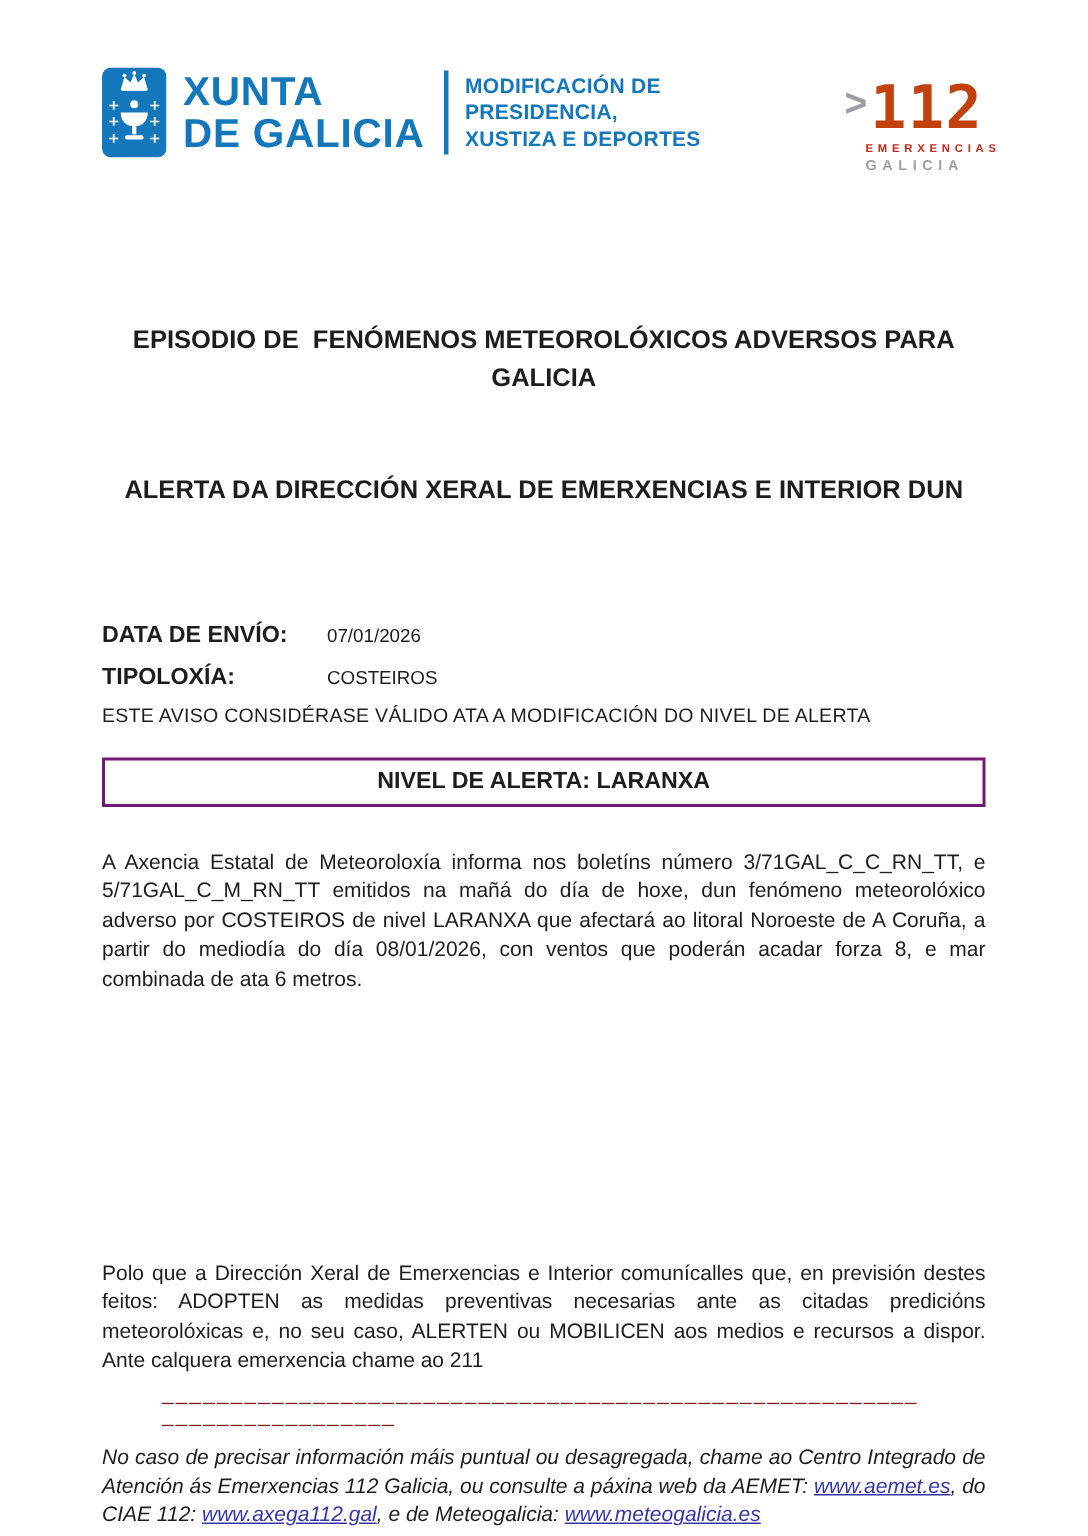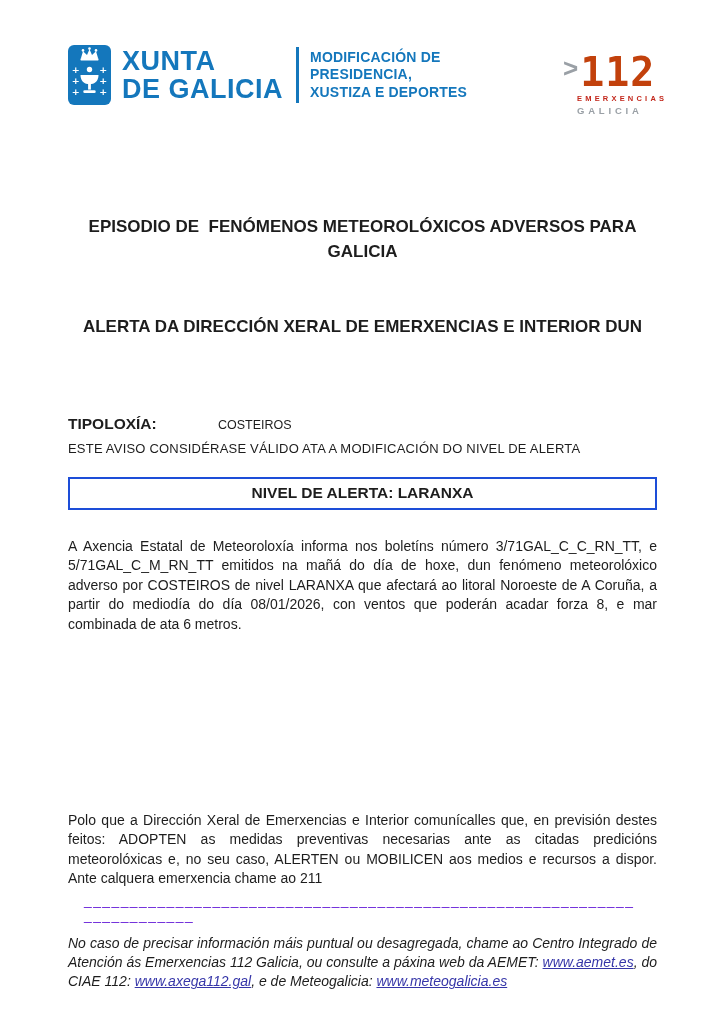--- a/index.html
+++ b/index.html
@@ -45,36 +45,36 @@
   }
   
   .meta{margin:24px 68px 0;}
   .meta-row{display:flex;align-items:baseline;margin-bottom:7px;}
   .meta-label{font-weight:bold;font-size:15.5px;width:150px;flex:0 0 auto;line-height:21px;}
   .meta-value{font-size:12.5px;}
   .validity{margin:6px 68px 0;font-size:13px;letter-spacing:.2px;}
   
   .alert-box{
     margin:21px 68px 0;
-    border:2px solid #1d4ed8;
+    border:2px solid #701a75;
     padding:5px 0 6px;
     text-align:center;font-weight:bold;font-size:15.5px;
   }
   
   .para{
     margin:27px 68px 0;
     font-size:14px;line-height:19.4px;
     text-align:justify;
     white-space:pre-wrap;
   }
   .spacer{height:150px;}
   .sep{
-    margin:4px 84px 0;
+    margin:4px 108px 0;
     font-size:13.8px;line-height:15.5px;letter-spacing:1.5px;
-    word-break:break-all;color:#6d28d9;
+    word-break:break-all;color:#7f1d1d;
   }
   .para.contact{margin-top:10px;font-style:italic;}
   a.doclink{color:#3535A8;text-decoration:underline;cursor:pointer;}
 </style>
 </head>
 <body>
 
 <div class="page">
 
   <div class="hdr">
@@ -121,20 +121,24 @@
     </div>
   </div>
 
   <div class="title">
     <div>EPISODIO DE  FENÓMENOS METEOROLÓXICOS ADVERSOS PARA GALICIA</div>
     <div>ALERTA DA DIRECCIÓN XERAL DE EMERXENCIAS E INTERIOR DUN</div>
   </div>
 
   <div class="meta">
     <div class="meta-row">
+      <span class="meta-label">DATA DE ENVÍO:</span>
+      <span class="meta-value">07/01/2026</span>
+    </div>
+    <div class="meta-row">
       <span class="meta-label">TIPOLOXÍA:</span>
       <span class="meta-value">COSTEIROS</span>
     </div>
   </div>
   <div class="validity">ESTE AVISO CONSIDÉRASE VÁLIDO ATA A MODIFICACIÓN DO NIVEL DE ALERTA</div>
 
   <div class="alert-box">NIVEL DE ALERTA: LARANXA</div>
 
   <div class="para">A Axencia Estatal de Meteoroloxía informa nos boletíns número 3/71GAL_C_C_RN_TT, e 5/71GAL_C_M_RN_TT emitidos na mañá do día de hoxe, dun fenómeno meteorolóxico adverso por COSTEIROS de nivel LARANXA que afectará ao litoral Noroeste de A Coruña, a partir do mediodía do día 08/01/2026, con ventos que poderán acadar forza 8, e mar combinada de ata 6 metros.</div>
 

